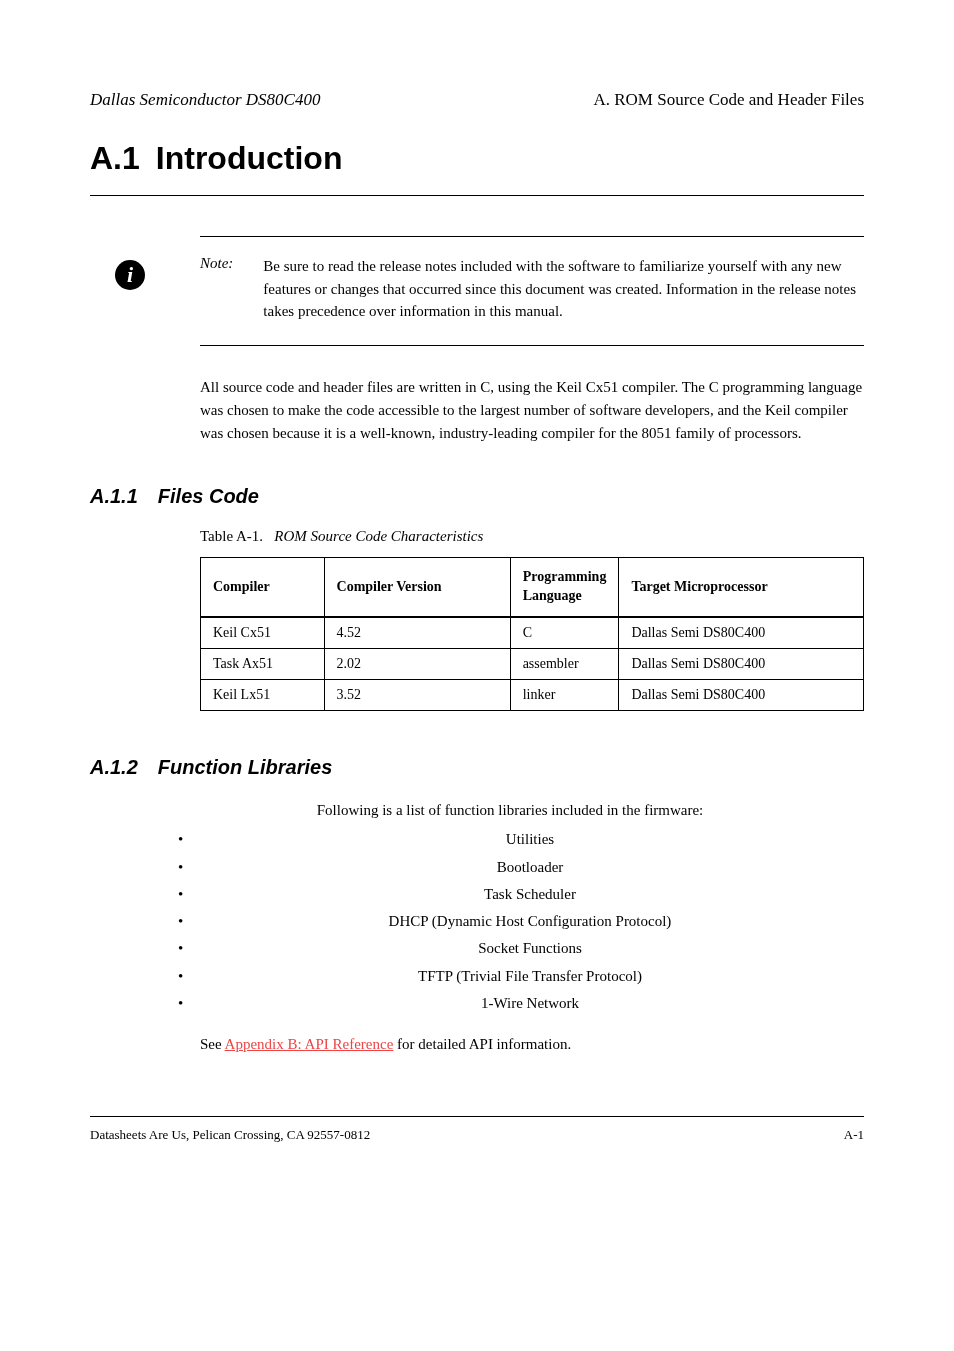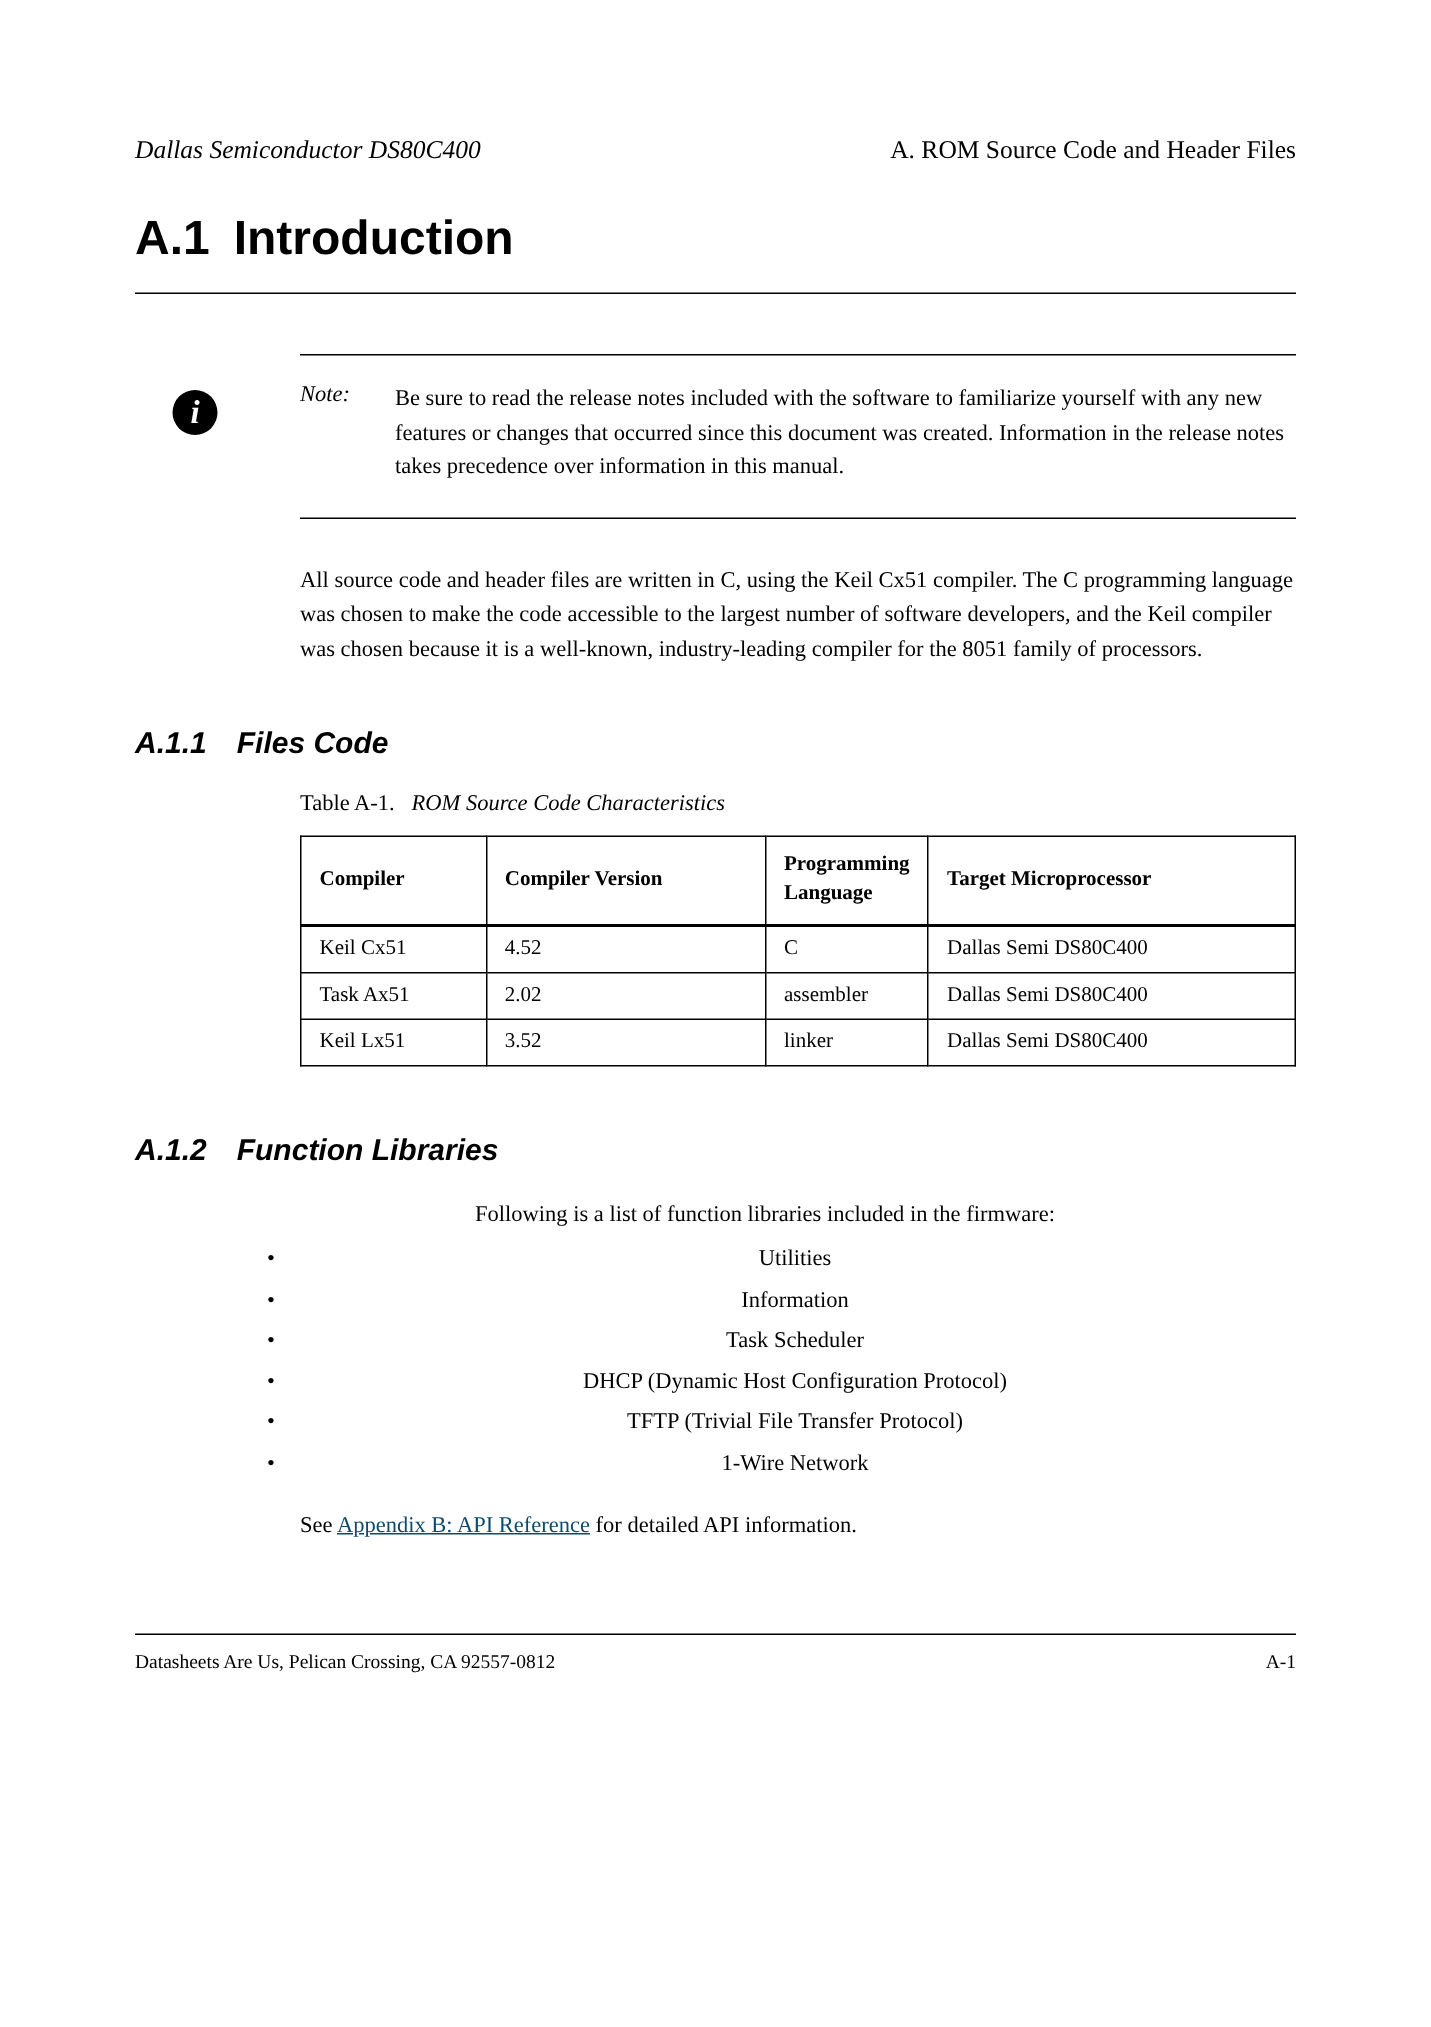--- a/index.html
+++ b/index.html
@@ -188,21 +188,21 @@
       position: relative;
       padding-left: 18px;
       margin-bottom: 4px;
     }
     .bullet-list li::before {
       content: "•";
       position: absolute;
       left: 0;
     }
     .link {
-      color: #0c4a6e;
+      color: #ef4444;
       text-decoration: underline;
     }
     .footer {
       border-top: 1px solid #000;
       margin-top: 60px;
       padding-top: 10px;
       display: flex;
       justify-content: space-between;
       font-family: "Times New Roman", serif;
       font-size: 13px;
@@ -283,23 +283,24 @@
 
   <div class="subsection-row">
     <div class="subsection-number">A.1.2</div>
     <div class="subsection-title">Function Libraries</div>
   </div>
 
   <div class="bullet-list">
     <div class="intro">Following is a list of function libraries included in the firmware:</div>
     <ul>
       <li>Utilities</li>
-      <li>Information</li>
+      <li>Bootloader</li>
       <li>Task Scheduler</li>
       <li>DHCP (Dynamic Host Configuration Protocol)</li>
+      <li>Socket Functions</li>
       <li>TFTP (Trivial File Transfer Protocol)</li>
       <li>1-Wire Network</li>
     </ul>
   </div>
 
   <div class="body-text" style="margin-top:18px; margin-bottom:0;">
     <span>See </span><a href="#" class="link">Appendix B: API Reference</a><span> for detailed API information.</span>
   </div>
 
   <div class="footer">

